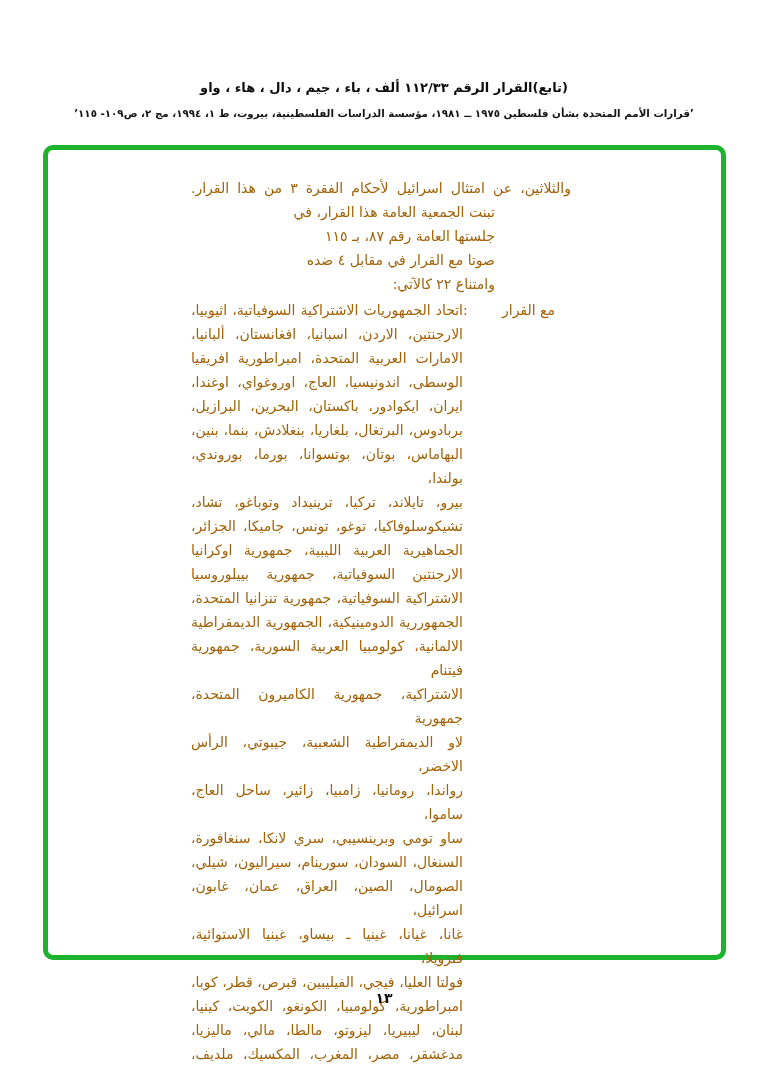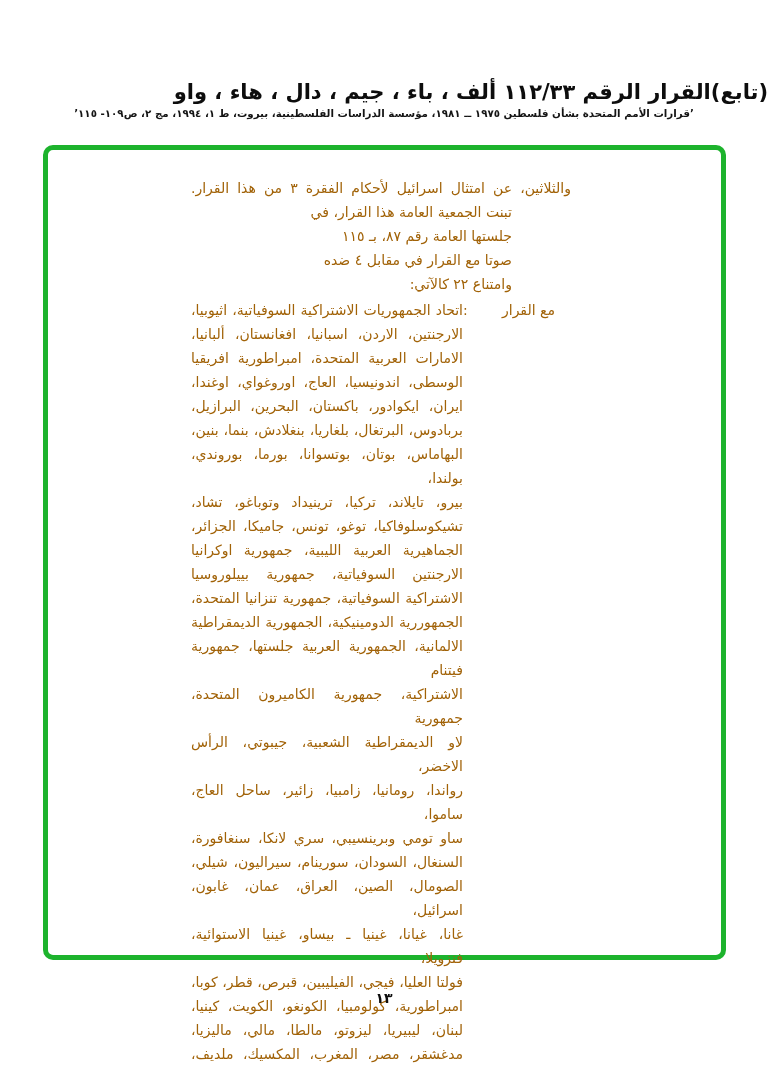--- a/index.html
+++ b/index.html
@@ -14,23 +14,24 @@
     width: 768px;
     height: 1085px;
     background: #ffffff;
     overflow: hidden;
   }
   .header-title {
     position: absolute;
     top: 80px;
     left: 0;
     right: 0;
+    text-align: center;
     direction: rtl;
     font-weight: bold;
-    font-size: 21px;
+    font-size: 13px;
     letter-spacing: 0.2px;
     color: #0d0d0d;
   }
   .header-source {
     position: absolute;
     top: 107px;
     left: 0;
     right: 0;
     text-align: center;
     direction: rtl;
@@ -59,21 +60,21 @@
     line-height: 24px;
     color: #a16207;
   }
   .intro-first {
     text-align: justify;
     text-align-last: justify;
     word-spacing: 1px;
   }
   .intro-rest {
     text-align: right;
-    margin-right: 59px;
+    margin-right: 76px;
   }
   .vote-row {
     display: flex;
     margin-right: 16px;
     margin-top: 2px;
   }
   .vote-label {
     width: 92px;
     flex: 0 0 92px;
     display: flex;
@@ -131,21 +132,21 @@
             <div class="vote-line">الوسطى، اندونيسيا، العاج، اوروغواي، اوغندا،</div>
             <div class="vote-line">ايران، ايكوادور، باكستان، البحرين، البرازيل،</div>
             <div class="vote-line">بربادوس، البرتغال، بلغاريا، بنغلادش، بنما، بنين،</div>
             <div class="vote-line">البهاماس، بوتان، بوتسوانا، بورما، بوروندي، بولندا،</div>
             <div class="vote-line">بيرو، تايلاند، تركيا، ترينيداد وتوباغو، تشاد،</div>
             <div class="vote-line">تشيكوسلوفاكيا، توغو، تونس، جاميكا، الجزائر،</div>
             <div class="vote-line">الجماهيرية العربية الليبية، جمهورية اوكرانيا</div>
             <div class="vote-line">الارجنتين السوفياتية، جمهورية بييلوروسيا</div>
             <div class="vote-line">الاشتراكية السوفياتية، جمهورية تنزانيا المتحدة،</div>
             <div class="vote-line">الجمهوررية الدومينيكية، الجمهورية الديمقراطية</div>
-            <div class="vote-line">الالمانية، الجمهورية العربية جلستها، جمهورية فيتنام</div>
+            <div class="vote-line">الالمانية، كولومبيا العربية السورية، جمهورية فيتنام</div>
             <div class="vote-line">الاشتراكية، جمهورية الكاميرون المتحدة، جمهورية</div>
             <div class="vote-line">لاو الديمقراطية الشعبية، جيبوتي، الرأس الاخضر،</div>
             <div class="vote-line">رواندا، رومانيا، زامبيا، زائير، ساحل العاج، ساموا،</div>
             <div class="vote-line">ساو تومي وبرينسيبي، سري لانكا، سنغافورة،</div>
             <div class="vote-line">السنغال، السودان، سورينام، سيراليون، شيلي،</div>
             <div class="vote-line">الصومال، الصين، العراق، عمان، غابون، اسرائيل،</div>
             <div class="vote-line">غانا، غيانا، غينيا ـ بيساو، غينيا الاستوائية، فنزويلا،</div>
             <div class="vote-line">فولتا العليا، فيجي، الفيليبين، قبرص، قطر، كوبا،</div>
             <div class="vote-line">امبراطورية، كولومبيا، الكونغو، الكويت، كينيا،</div>
             <div class="vote-line">لبنان، ليبيريا، ليزوتو، مالطا، مالي، ماليزيا،</div>

